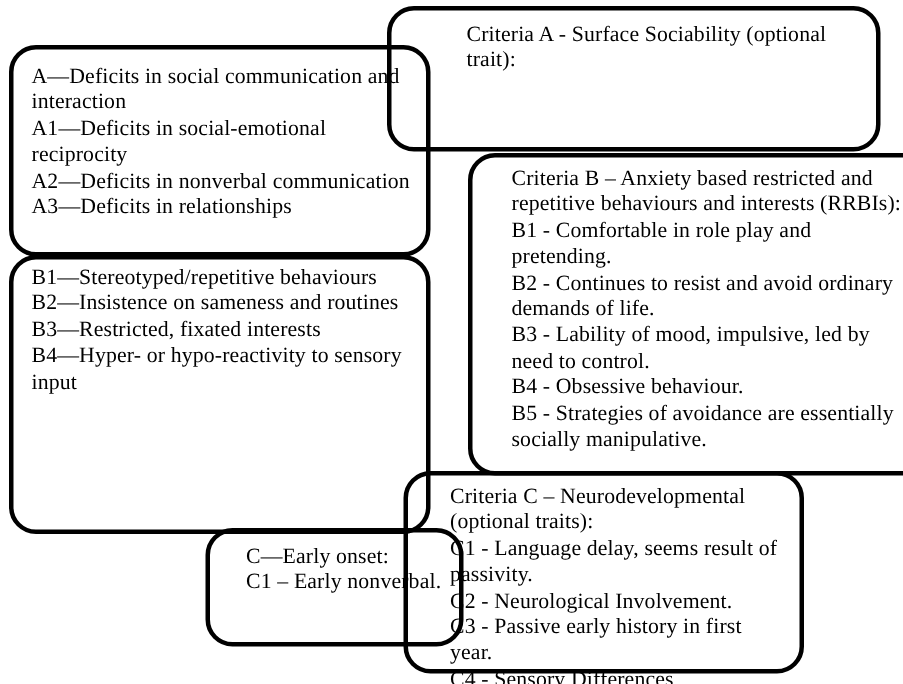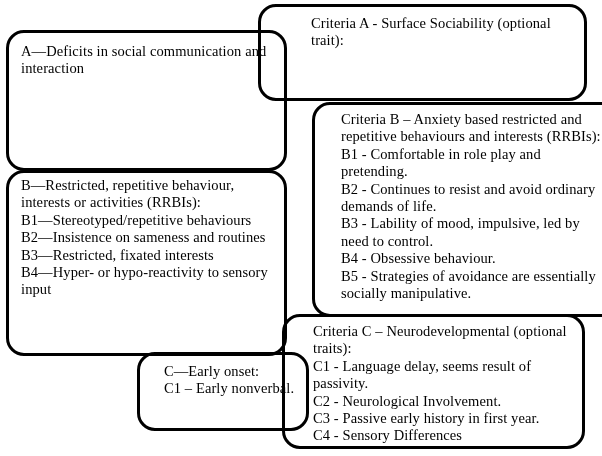--- a/index.html
+++ b/index.html
@@ -37,42 +37,44 @@
   }
 
   
   #box-a   { left: 6px;   top: 30px;  width: 281px; height: 141px; z-index: 5; }
   #box-b   { left: 6px;   top: 170px; width: 281px; height: 186px; z-index: 6; }
   #box-c   { left: 137px; top: 352px; width: 172px; height: 79px;  z-index: 8; }
 
   
   #box-ca  { left: 258px; top: 4px;   width: 329px; height: 97px;  z-index: 3; }
   #box-cb  { left: 284px; top: 102px; width: 307px; height: 215px; z-index: 4; }
-  #box-cc  { left: 282px; top: 314px; width: 303px; height: 135px; z-index: 7; }
+  #box-cc  { left: 269px; top: 314px; width: 267px; height: 135px; z-index: 7; }
 
   #box-a   { padding-top: 10px; }
   #box-b   { padding-top: 4px; }
   #box-c   { padding: 8px 8px 8px 24px; }
   #box-ca  { padding: 8px 10px 8px 50px; }
   #box-cb  { padding: 6px 10px 6px 26px; margin-left: 28px; }
   #box-cc  { padding: 6px 10px 6px 28px; }
 
   #box-a p, #box-b p { font-size: 14.5px; }
 </style>
 </head>
 <body>
 
 <div id="canvas">
 
   <div class="box" id="box-a">
     <p class="hd">A—Deficits in social communication and interaction</p>
+    <p class="bd">A1—Deficits in social-emotional reciprocity
+A2—Deficits in nonverbal communication
+A3—Deficits in relationships</p>
   </div>
 
   <div class="box" id="box-b">
-    <p class="hd">B—Restricted, repetitive behaviour, interests or activities (RRBIs):</p>
     <p class="bd">B1—Stereotyped/repetitive behaviours
 B2—Insistence on sameness and routines
 B3—Restricted, fixated interests
 B4—Hyper- or hypo-reactivity to sensory input</p>
   </div>
 
   <div class="box" id="box-c">
     <p class="hd">C—Early onset:</p>
     <p class="bd">C1 – Early nonverbal.</p>
   </div>

